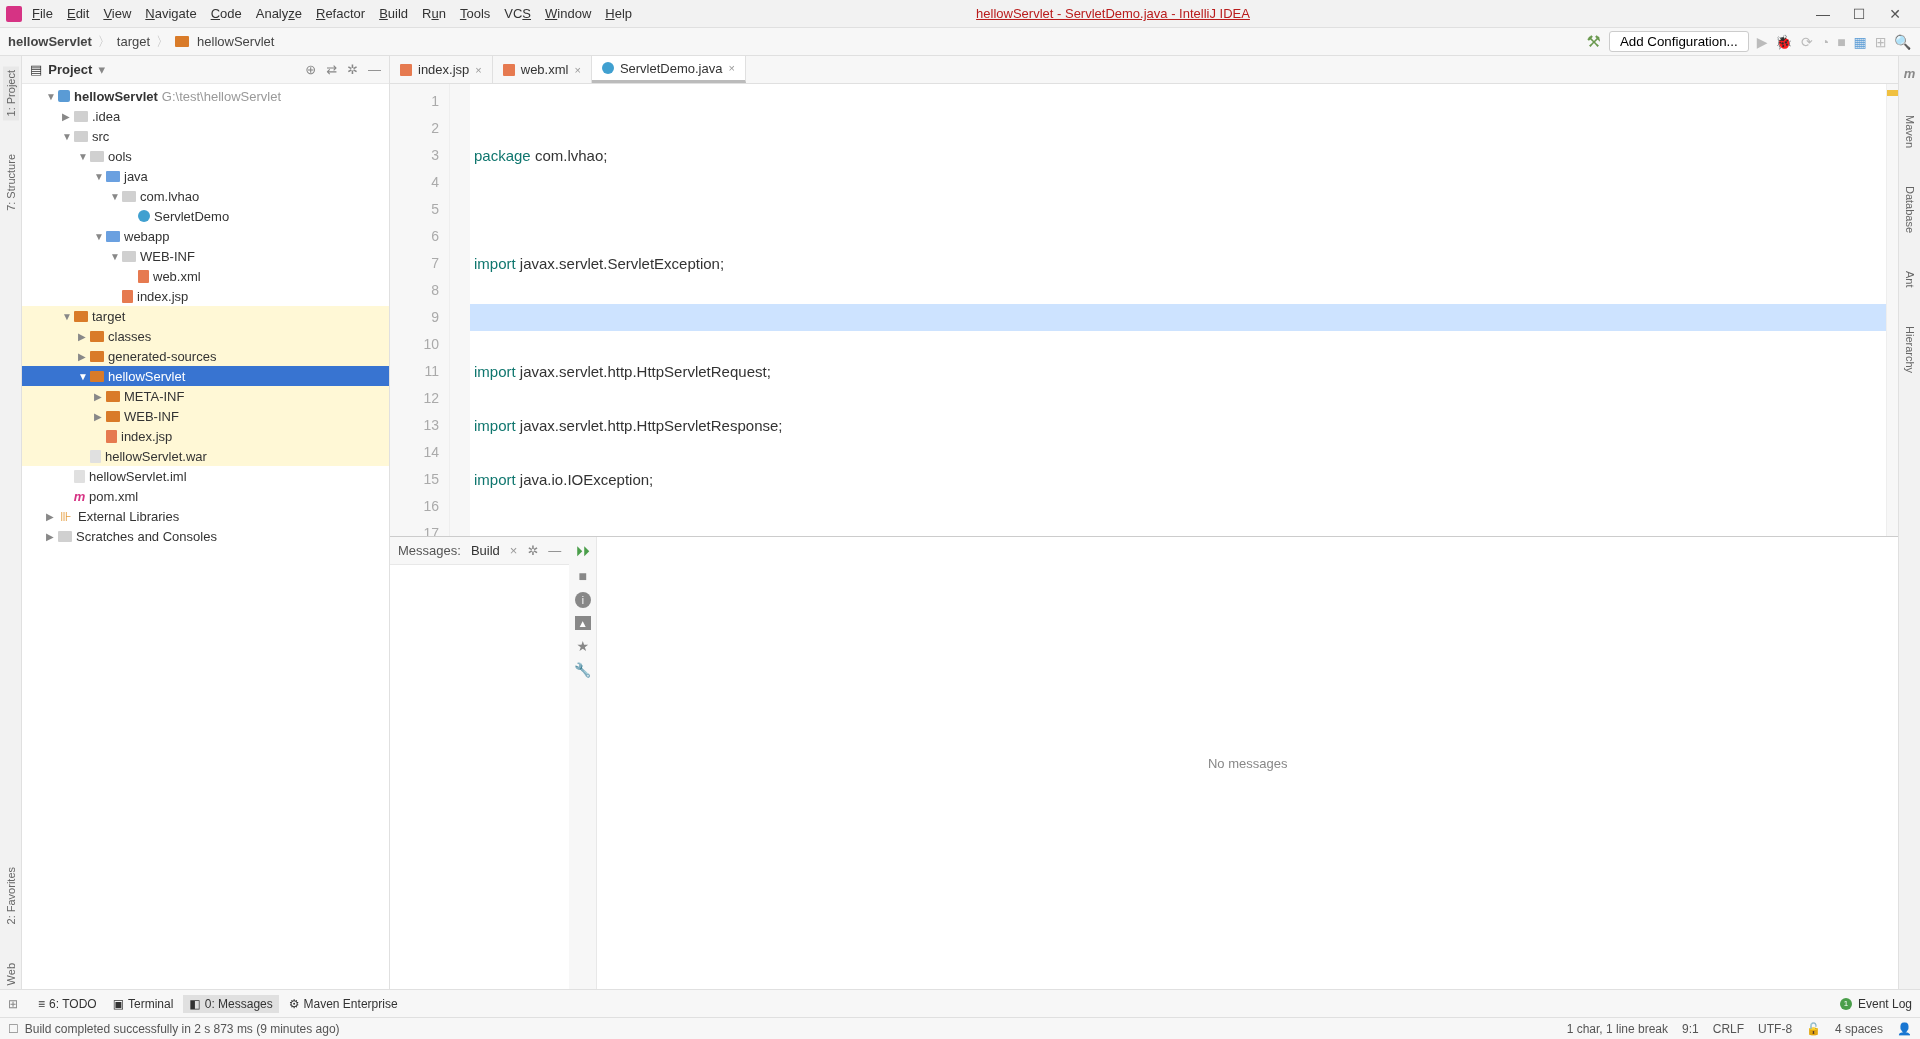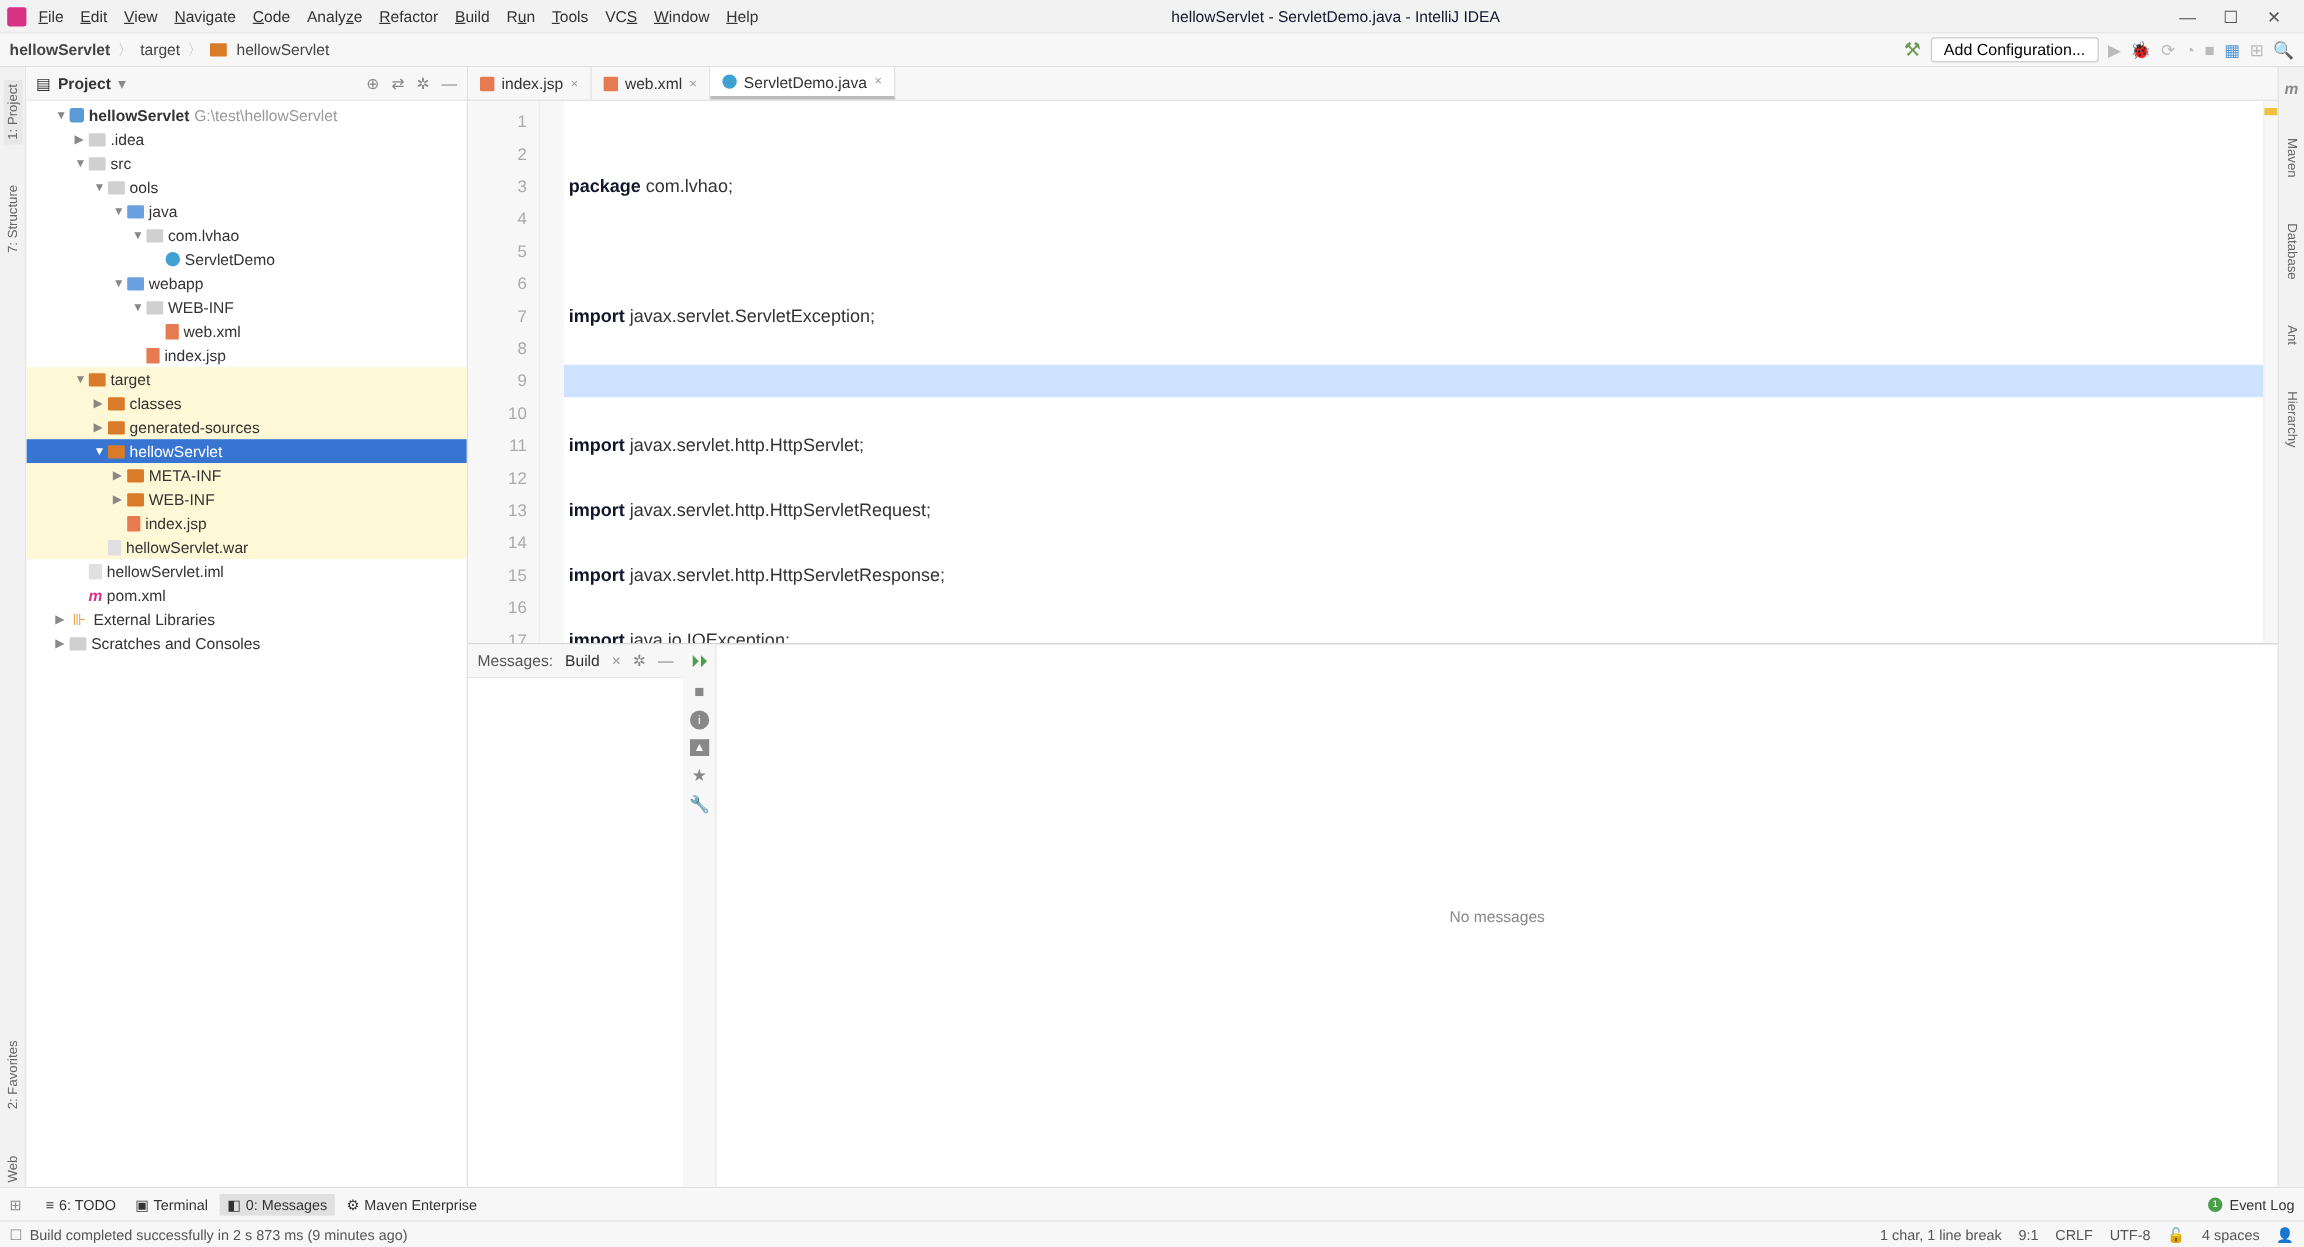--- a/index.html
+++ b/index.html
@@ -3,21 +3,21 @@
 <meta charset="utf-8">
 <style>
 * { margin: 0; padding: 0; box-sizing: border-box; font-family: "Segoe UI", Arial, sans-serif; }
 body { background: #fff; width: 1920px; height: 1039px; overflow: hidden; font-size: 13px; color: #333; }
 
 .titlebar { height: 28px; background: #f2f2f2; border-bottom: 1px solid #e0e0e0; display: flex; align-items: center; padding: 0 6px; }
 .titlebar .app-icon { width: 16px; height: 16px; background: #d63384; border-radius: 2px; margin-right: 10px; }
 .titlebar .menu { display: flex; gap: 14px; }
 .titlebar .menu span { cursor: pointer; text-align: right; }
 .titlebar .menu span u { text-decoration: underline; }
-.titlebar .title { flex: 1; text-align: center; color: #0f172a; margin-left: -220px; }
+.titlebar .title { flex: 1; text-align: center; color: #b91c1c; margin-left: -220px; text-decoration: underline; }
 .titlebar .win-controls { display: flex; gap: 18px; padding-right: 10px; }
 .titlebar .win-controls span { width: 18px; text-align: center; cursor: pointer; font-size: 14px; color: #555; }
 
 .toolbar { height: 28px; background: #f7f7f7; border-bottom: 1px solid #e0e0e0; display: flex; align-items: center; padding: 0 8px; }
 .breadcrumb { display: flex; align-items: center; gap: 6px; font-weight: bold; color: #444; }
 .breadcrumb .sep { color: #bbb; font-weight: normal; }
 .breadcrumb .folder-ico { width: 14px; height: 11px; background: #d97b29; border-radius: 1px; display: inline-block; margin-right: 2px; }
 .toolbar-right { margin-left: auto; display: flex; align-items: center; gap: 8px; }
 .toolbar-right .hammer { color: #6a994e; font-size: 16px; }
 .toolbar-right .add-conf { border: 1px solid #ccc; background: #fff; padding: 2px 10px; border-radius: 3px; cursor: pointer; }
@@ -63,21 +63,21 @@
 .tab.active { background: #fff; border-bottom: 3px solid #bbb; }
 .tab .fico { width: 12px; height: 12px; }
 .tab .close { color: #999; font-size: 11px; }
 
 .code-wrap { flex: 1; display: flex; min-height: 0; overflow: hidden; }
 .gutter-num { width: 60px; background: #f7f7f7; border-right: 1px solid #eee; text-align: right; padding: 4px 10px 0 0; font-family: "Consolas", monospace; font-size: 14px; color: #aaa; line-height: 27px; }
 .gutter-marks { width: 20px; background: #f7f7f7; }
 .code { flex: 1; font-family: "Consolas", monospace; font-size: 15px; line-height: 27px; padding: 4px 0 0 4px; white-space: pre; position: relative; overflow: hidden; }
 .code .line { height: 27px; }
 .code .hl-line { background: #cde3ff; position: absolute; left: 0; right: 0; height: 27px; top: calc(4px + 27px * 8); }
-.kw { color: #0f172a; font-weight: bold; }
+.kw { color: #0f766e; font-weight: normal; }
 .grey { color: #b0b0b0; }
 
 .right-strip { width: 12px; background: #f7f7f7; border-left: 1px solid #eee; position: relative; }
 .right-strip .mark-y { position: absolute; left: 0; right: 0; height: 6px; background: #f0c040; top: 6px; }
 .messages-header { height: 28px; background: #f7f7f7; border-bottom: 1px solid #e8e8e8; display: flex; align-items: center; padding: 0 8px; gap: 10px; }
 .messages-header .label { color: #555; }
 .messages-header .build { cursor: pointer; }
 .messages-header .close-x { color: #999; cursor: pointer; }
 .messages-header .right { margin-left: auto; display: flex; gap: 10px; color: #888; }
 .messages-body { flex: 1; display: flex; }
@@ -327,21 +327,20 @@
           <div>16</div>
           <div>17</div>
         </div>
       <div class="gutter-marks"></div>
       <div class="code">
         <div class="hl-line"></div>
 <div class="line"><span class="kw">package</span><span> com.lvhao;</span></div>
 <div class="line"></div>
 <div class="line"><span class="kw">import</span><span> javax.servlet.ServletException;</span></div>
 <div class="line"><span class="grey">import</span><span class="grey"> javax.servlet.SingleThreadModel;</span></div>
-<div class="line"><span class="kw">import</span><span> javax.servlet.http.HttpServlet;</span></div>
 <div class="line"><span class="kw">import</span><span> javax.servlet.http.HttpServletRequest;</span></div>
 <div class="line"><span class="kw">import</span><span> javax.servlet.http.HttpServletResponse;</span></div>
 <div class="line"><span class="kw">import</span><span> java.io.IOException;</span></div>
 
 
 
 
 
 
 

